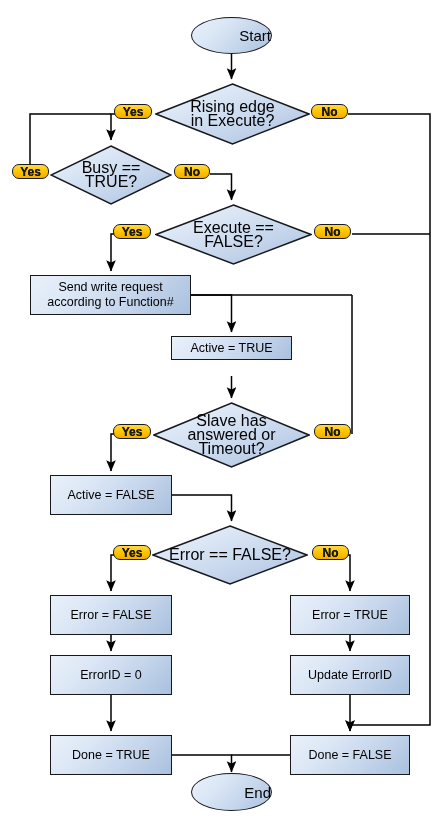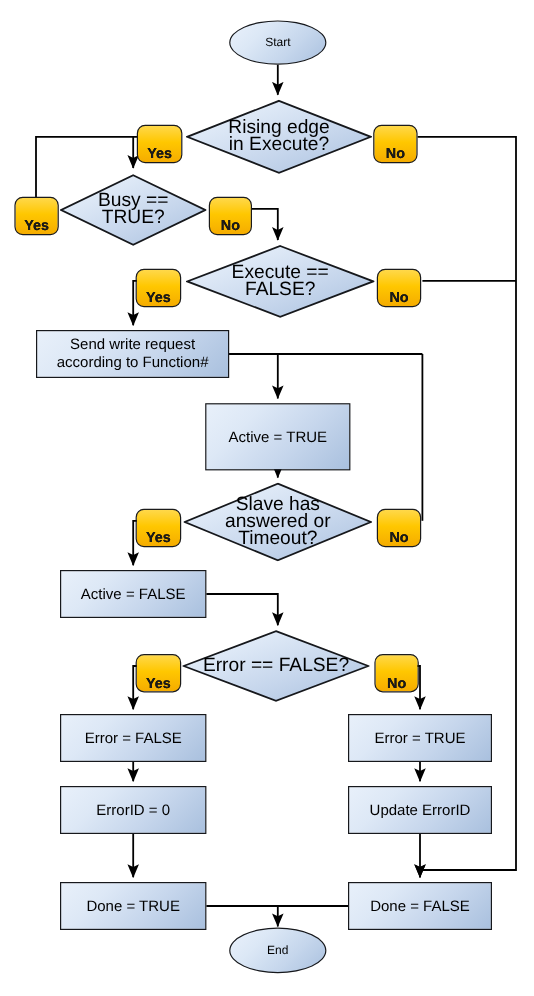--- a/index.html
+++ b/index.html
@@ -16,30 +16,31 @@
     font-size:12.5px;line-height:15px;align-items:center;
   }
 
   .dec{
     font-size:16px;line-height:14px;
   }
   .dec .dshape{position:absolute;left:0;top:0;width:100%;height:100%;}
   .dec .dlabel{position:relative;z-index:2;padding:0 16px;}
 
   .term{
-    font-size:10px;
+    font-size:15px;
     border:1.4px solid #16181c;
     border-radius:50%;
     background:linear-gradient(135deg,#eaf1fb 0%,#dce8f6 30%,#c5d6ec 65%,#aac1df 100%);
+    justify-content:flex-end;
   }
 
   .badge{
     position:absolute;box-sizing:border-box;
-    display:flex;align-items:flex-end;justify-content:center;
-    height:32px;border:1.5px solid #1b1b1b;border-radius:7px;
+    display:flex;align-items:flex-start;justify-content:center;
+    height:15px;border:1.5px solid #1b1b1b;border-radius:7px;
     background:linear-gradient(180deg,#ffd84a 0%,#ffc700 45%,#f5ac00 100%);
     font-size:12px;font-weight:bold;color:#1a1a1a;
     z-index:5;
     text-shadow:0 0 0 #000;
   }
 </style>
 </head>
 <body>
 
 <div id="canvas">
@@ -131,21 +132,21 @@
     <div class="dlabel">Execute == FALSE?</div>
   </div>
 
   <div class="node proc" style="left:30px;top:275px;width:161px;height:40px;">
     <div>
       <div>Send write request</div>
       <div>according to Function#</div>
     </div>
   </div>
 
-  <div class="node proc" style="left:171px;top:336px;width:121px;height:56px;">
+  <div class="node proc" style="left:171px;top:336px;width:121px;height:24px;">
     <span>Active = TRUE</span>
   </div>
 
   <div class="node dec" style="left:153px;top:402px;width:157px;height:66px;">
     <svg class="dshape" viewBox="0 0 157 66" preserveAspectRatio="none">
       <polygon points="78.5,1 156,33 78.5,65 1,33" fill="url(#nodeGrad)" stroke="#16181c" stroke-width="1.5" vector-effect="non-scaling-stroke"></polygon>
     </svg>
     <div class="dlabel">
       <div>Slave has</div>
       <div>answered or</div>

